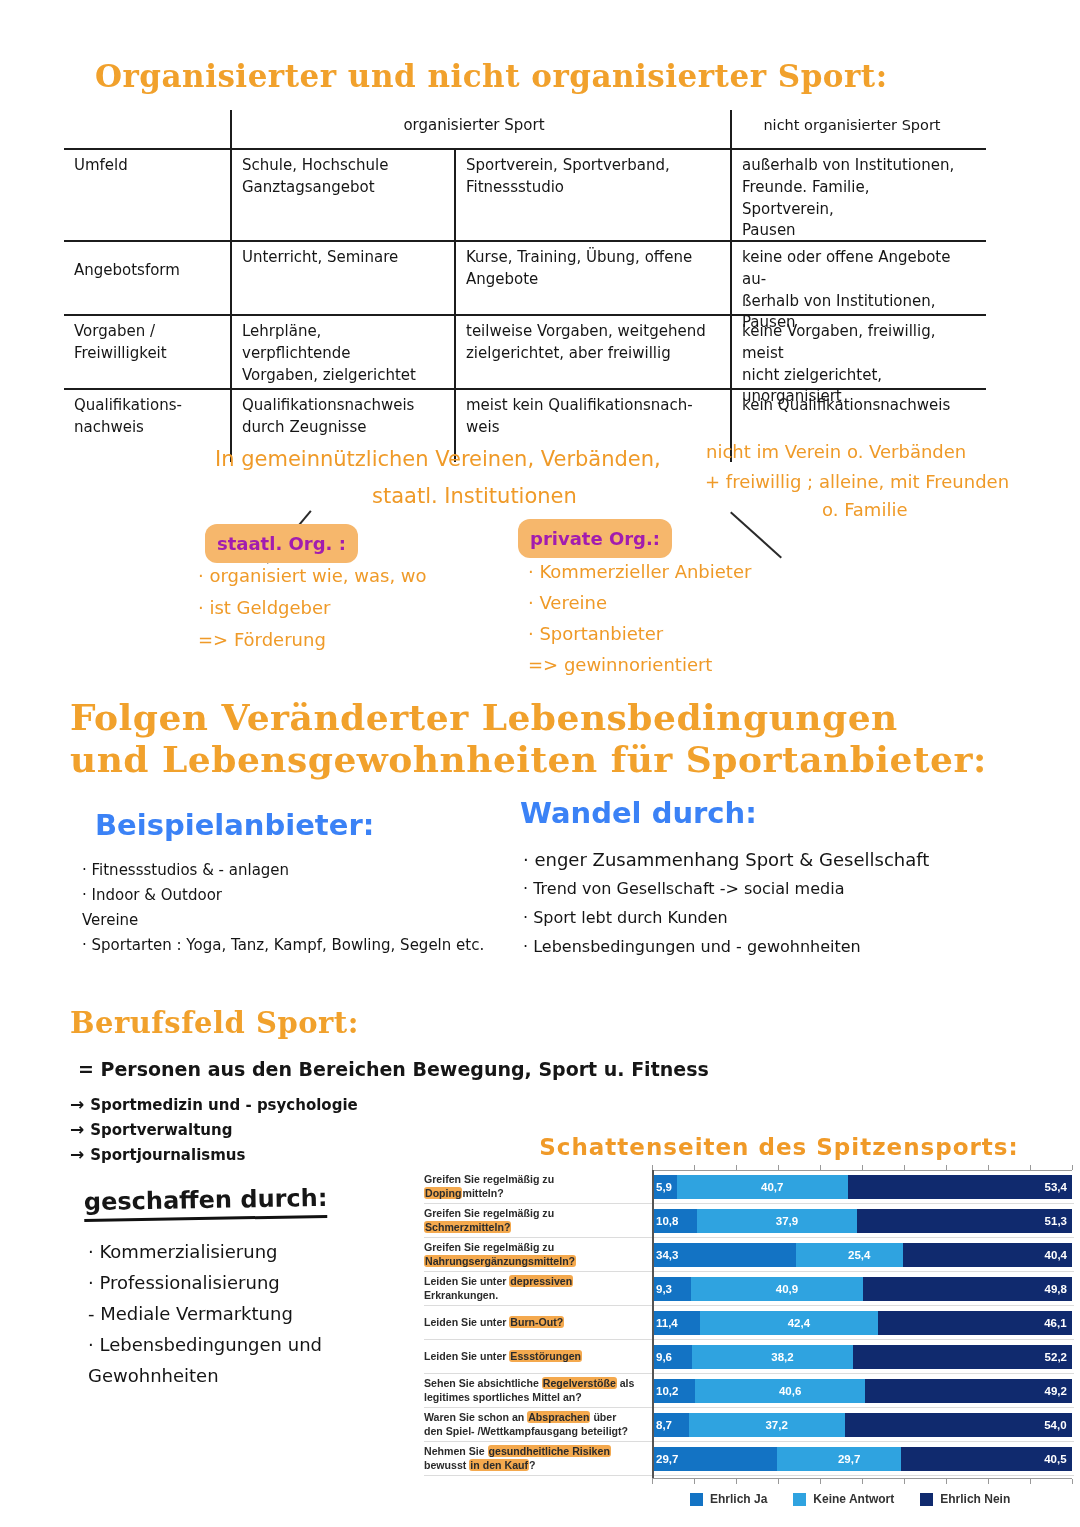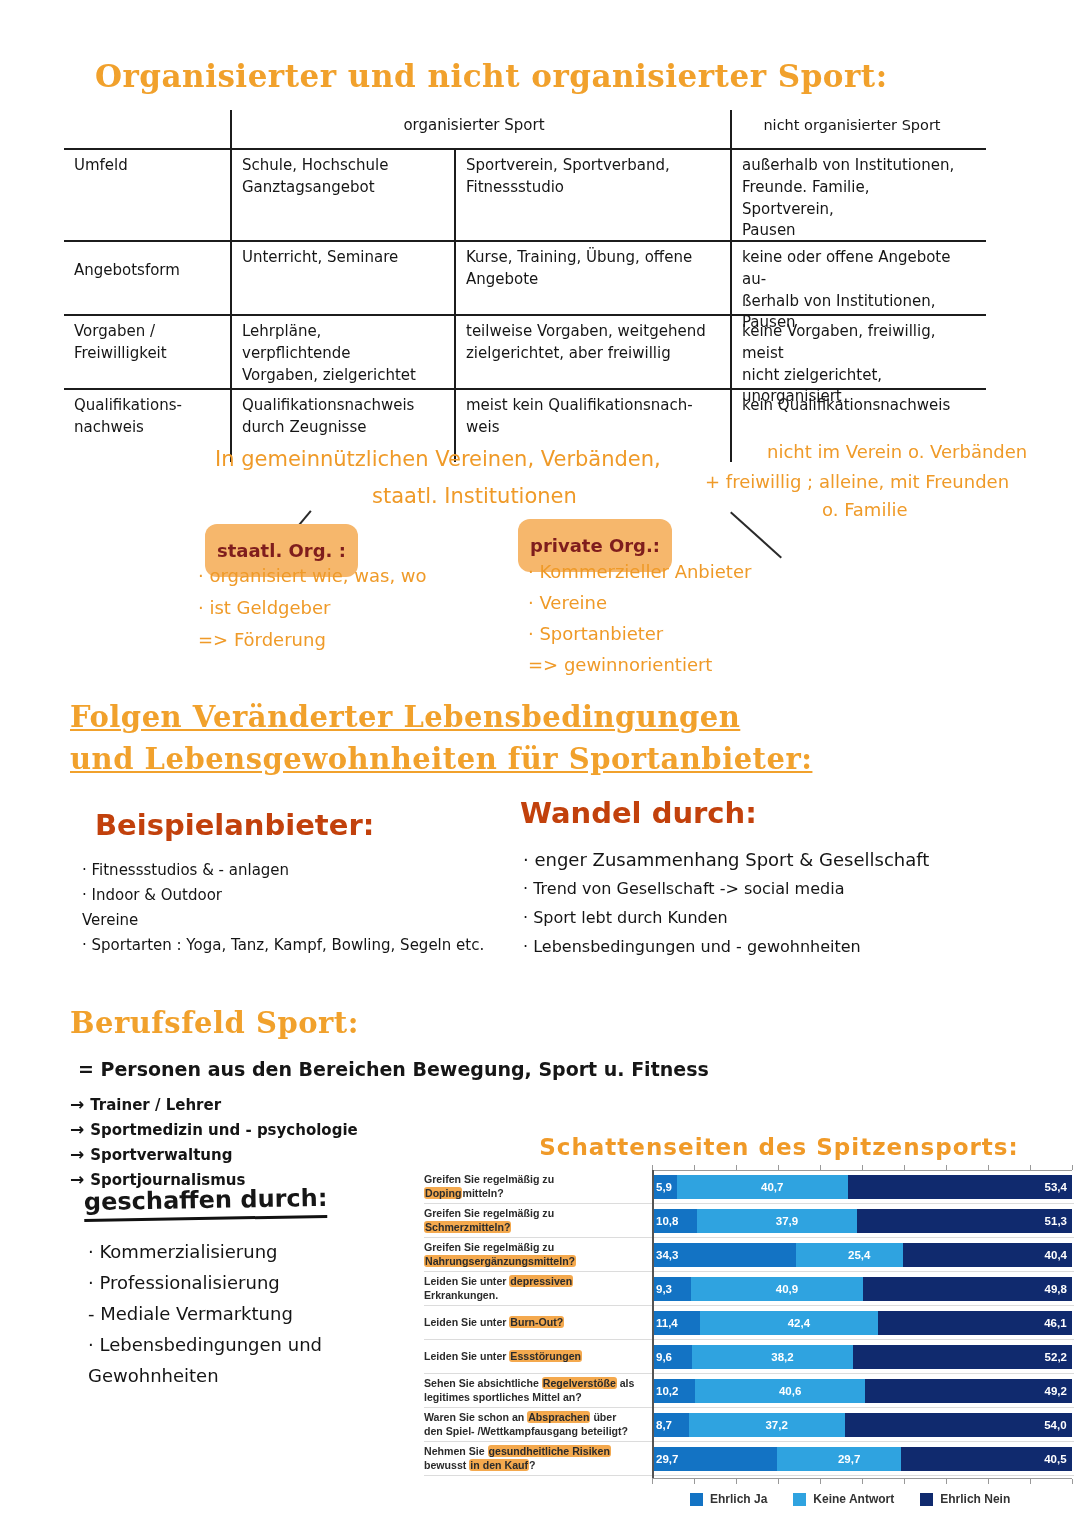--- a/index.html
+++ b/index.html
@@ -9,48 +9,48 @@
     background:#ffffff; overflow:hidden;
     font-family:"DejaVu Sans", sans-serif; color:#161616;
   }
 
   
   .big-head {
     position:absolute; color:#f1a12c; font-family:"DejaVu Serif", serif;
     font-weight:bold; letter-spacing:.5px; white-space:pre-line;
   }
   #h1 { left:95px;  top:58px;   font-size:31px; }
-  #h2 { left:70px;  top:696px;  font-size:29px; line-height:42px;text-decoration:underline; }
+  #h2 { left:70px;  top:696px;  font-size:36px; line-height:42px; }
   #h3 { left:70px;  top:1006px; font-size:29px; }
 
   
   #tbl {
     position:absolute; left:64px; top:110px; width:922px;
     display:grid; grid-template-columns:166px 224px 276px 256px;
     grid-template-rows:40px 92px 74px 74px 72px;
     font-size:15px; line-height:1.45;
   }
   #tbl .cell { padding:5px 24px 2px 10px; white-space:pre-line; }
   .bl { border-left:2.5px solid #1c1c1c; }
   .bb { border-bottom:2.5px solid #1c1c1c; }
   .th-org { grid-column:2 / span 2; text-align:center; padding-top:8px; }
   .th-norg { grid-column:4; text-align:center; padding-top:12px; font-size:14.5px; }
 
   
   .orange { position:absolute; color:#ef9a28; font-size:18px; }
   .o-big  { font-size:21px; }
   .hl-tag {
     position:absolute; background:#f6b76c; border-radius:12px;
-    color:#7f1d1d; font-weight:bold; font-size:18px; padding:16px 12px;
+    color:#a21caf; font-weight:bold; font-size:18px; padding:9px 12px;
   }
   .branch { position:absolute; width:68px; border-top:2.5px solid #2a2a2a; }
   .o-list { line-height:32px; white-space:pre-line; }
 
   
-  .hand-title { position:absolute; font-weight:bold; font-size:29px; color:#c2410c; }
+  .hand-title { position:absolute; font-weight:bold; font-size:29px; color:#3b82f6; }
   .hand-list  { position:absolute; list-style:none; color:#151515; }
   .hand-list li { white-space:pre-line; }
   #beispiel-list { left:82px; top:858px; font-size:15px; line-height:25px; width:430px; }
   #wandel-list   { left:523px; top:845px; font-size:16px; line-height:29px; width:545px; }
   #def-line  { position:absolute; left:78px; top:1058px; font-size:19px; font-weight:bold; }
   #arrow-list { left:70px; top:1092px; font-size:15px; line-height:24px; font-weight:bold; }
   #arrow-list .arrow { font-size:17px; margin-right:6px; font-weight:bold; }
   #gesch-title {
     position:absolute; left:84px; top:1186px; font-size:24px; font-weight:bold;
     border-bottom:3px solid #111; padding-bottom:3px; transform:rotate(-1deg);
@@ -132,21 +132,21 @@
     <div class="cell bl">meist kein Qualifikationsnach-
 weis</div>
     <div class="cell bl">kein Qualifikationsnachweis</div>
   </div>
 
   <div class="orange o-big" style="left:215px; top:447px;">In gemeinnützlichen Vereinen, Verbänden,</div>
   <div class="orange o-big" style="left:372px; top:484px;">staatl. Institutionen</div>
   <div class="branch" style="left:255px; top:536px; transform:rotate(-50deg);"></div>
   <div class="branch" style="left:722px; top:534px; transform:rotate(42deg);"></div>
 
-  <div class="orange" style="left:767px; top:441px;">nicht im Verein o. Verbänden</div>
+  <div class="orange" style="left:706px; top:441px;">nicht im Verein o. Verbänden</div>
   <div class="orange" style="left:705px; top:471px;">+ freiwillig ; alleine, mit Freunden</div>
   <div class="orange" style="left:822px; top:499px;">o. Familie</div>
 
   <div class="hl-tag" style="left:205px; top:524px;">staatl. Org. :</div>
   <div class="orange o-list" style="left:198px; top:560px;">· organisiert wie, was, wo
 · ist Geldgeber
 =&gt; Förderung</div>
 
   <div class="hl-tag" style="left:518px; top:519px;">private Org.:</div>
   <div class="orange o-list" style="left:528px; top:556px; line-height:31px;">· Kommerzieller Anbieter
@@ -169,21 +169,20 @@
   <ul id="wandel-list" class="hand-list">
     <li style="font-size:18px;">· enger Zusammenhang Sport &amp; Gesellschaft</li>
     <li>· Trend von Gesellschaft -&gt; social media</li>
     <li>· Sport lebt durch Kunden</li>
     <li>· Lebensbedingungen und - gewohnheiten</li>
   </ul>
 
   <div id="h3" class="big-head">Berufsfeld Sport:</div>
   <div id="def-line">= Personen aus den Bereichen Bewegung, Sport u. Fitness</div>
   <ul id="arrow-list" class="hand-list">
-    <li><span class="arrow">→</span><span>Trainer / Lehrer</span></li>
     <li><span class="arrow">→</span><span>Sportmedizin und - psychologie</span></li>
     <li><span class="arrow">→</span><span>Sportverwaltung</span></li>
     <li><span class="arrow">→</span><span>Sportjournalismus</span></li>
   </ul>
   <div id="gesch-title">geschaffen durch:</div>
   <ul id="gesch-list" class="hand-list">
     <li>· Kommerzialisierung</li>
     <li>· Professionalisierung</li>
     <li>-  Mediale Vermarktung</li>
     <li>· Lebensbedingungen und

